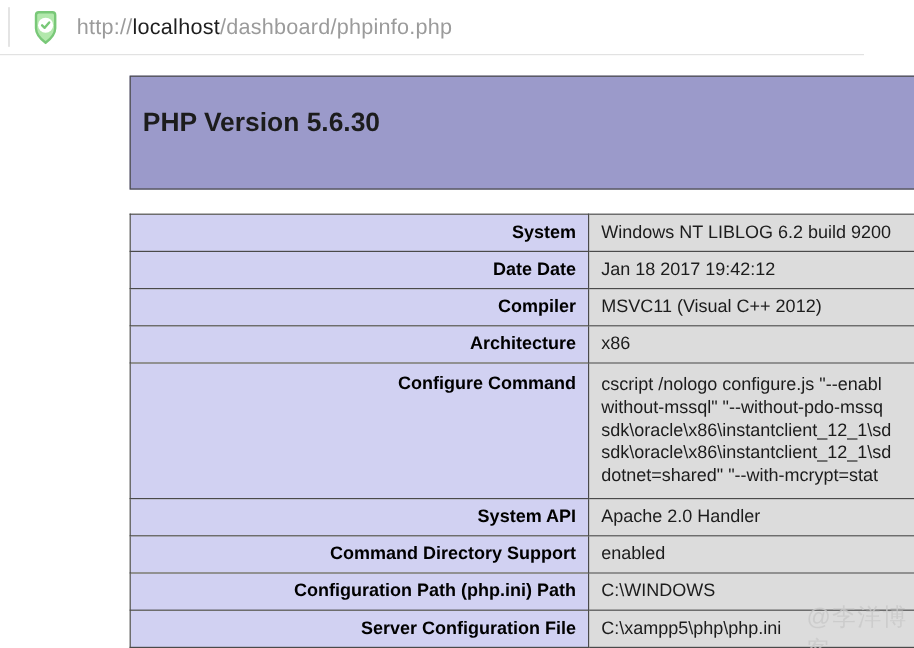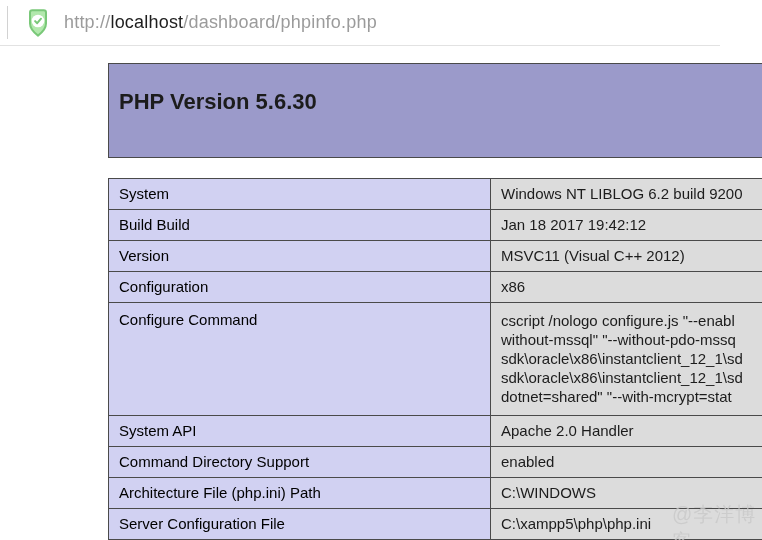--- a/index.html
+++ b/index.html
@@ -43,21 +43,21 @@
     border-collapse: collapse; table-layout: fixed;
     width: 854px; margin-top: 20px;
   }
   table.info td {
     border: 1px solid #4a4a4a;
     font-size: 15px; line-height: 17px;
     padding: 6px 10px 7px 10px;
     vertical-align: top; color: #1c1c1c;
     overflow: hidden; white-space: nowrap;
   }
-  table.info td.e { background: #d1d1f2; font-weight: normal; color: #000; }
+  table.info td.e { background: #d1d1f2; font-weight: bold; color: #000; text-align: right; }
   table.info td.v { background: #dcdcdc; }
   tr.cfg td { padding-top: 8px; padding-bottom: 9px; margin-top: 18px; }
   tr.cfg td.v div { white-space: pre; line-height: 19px; }
   tr.partial td { height: 20px; padding: 0; }
 
   .watermark {
     position: absolute; left: 672px; top: 501px;
     font-size: 20px; color: #c9c9c9; opacity: 0.8;
     letter-spacing: 1px; z-index: 5; pointer-events: none;
   }
@@ -87,29 +87,29 @@
     <colgroup>
         <col style="width:382px">
         <col style="width:472px">
       </colgroup>
     <tbody>
       <tr>
         <td class="e">System</td>
         <td class="v">Windows NT LIBLOG 6.2 build 9200</td>
       </tr>
       <tr>
-        <td class="e">Build Build</td>
+        <td class="e">Date Date</td>
         <td class="v">Jan 18 2017 19:42:12</td>
       </tr>
       <tr>
-        <td class="e">Version</td>
+        <td class="e">Compiler</td>
         <td class="v">MSVC11 (Visual C++ 2012)</td>
       </tr>
       <tr>
-        <td class="e">Configuration</td>
+        <td class="e">Architecture</td>
         <td class="v">x86</td>
       </tr>
       <tr class="cfg">
         <td class="e">Configure Command</td>
         <td class="v">
           <div>cscript /nologo configure.js "--enabl</div>
           <div>without-mssql" "--without-pdo-mssq</div>
           <div>sdk\oracle\x86\instantclient_12_1\sd</div>
           <div>sdk\oracle\x86\instantclient_12_1\sd</div>
           <div>dotnet=shared" "--with-mcrypt=stat</div>
@@ -117,21 +117,21 @@
       </tr>
       <tr>
         <td class="e">System API</td>
         <td class="v">Apache 2.0 Handler</td>
       </tr>
       <tr>
         <td class="e">Command Directory Support</td>
         <td class="v">enabled</td>
       </tr>
       <tr>
-        <td class="e">Architecture File (php.ini) Path</td>
+        <td class="e">Configuration Path (php.ini) Path</td>
         <td class="v">C:\WINDOWS</td>
       </tr>
       <tr>
         <td class="e">Server Configuration File</td>
         <td class="v">C:\xampp5\php\php.ini</td>
       </tr>
       <tr class="partial">
         <td class="e"></td>
         <td class="v"></td>
       </tr>

